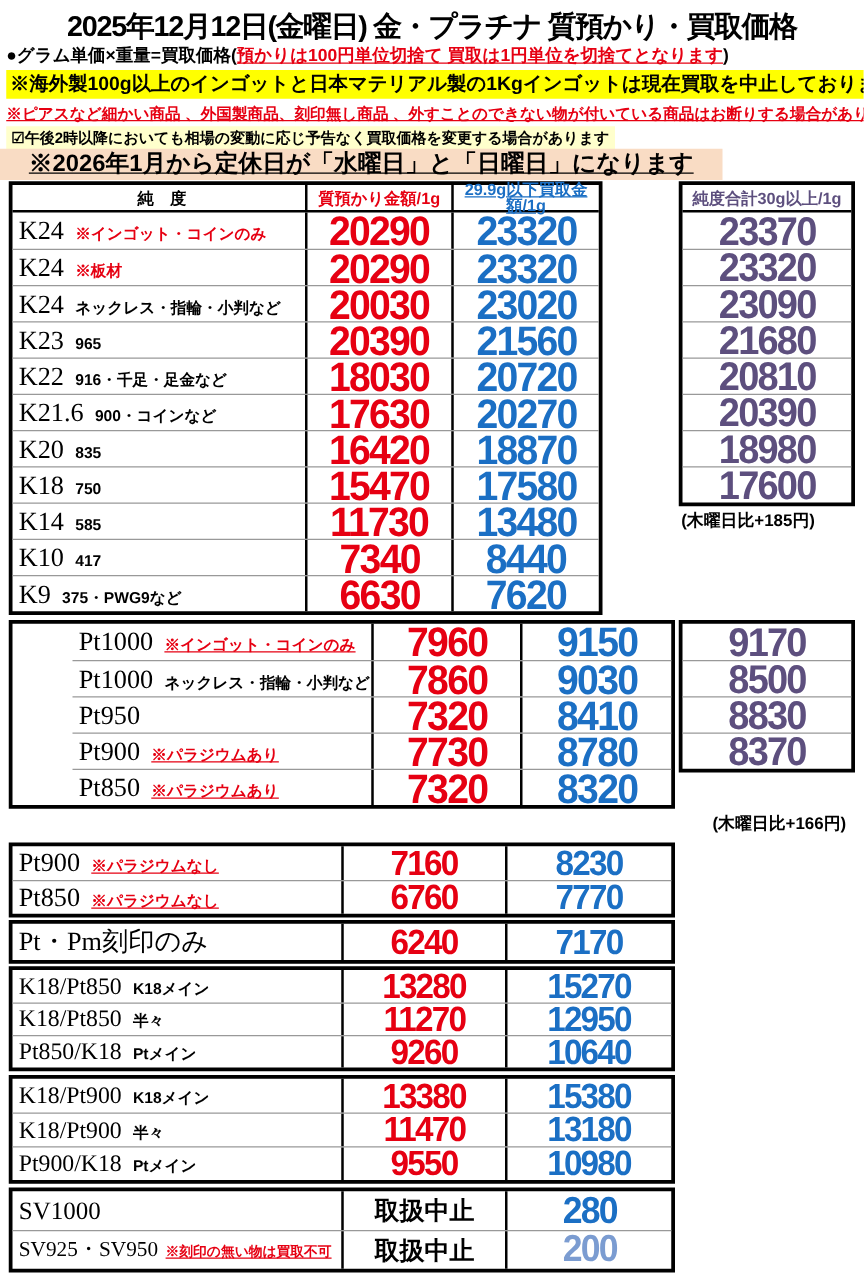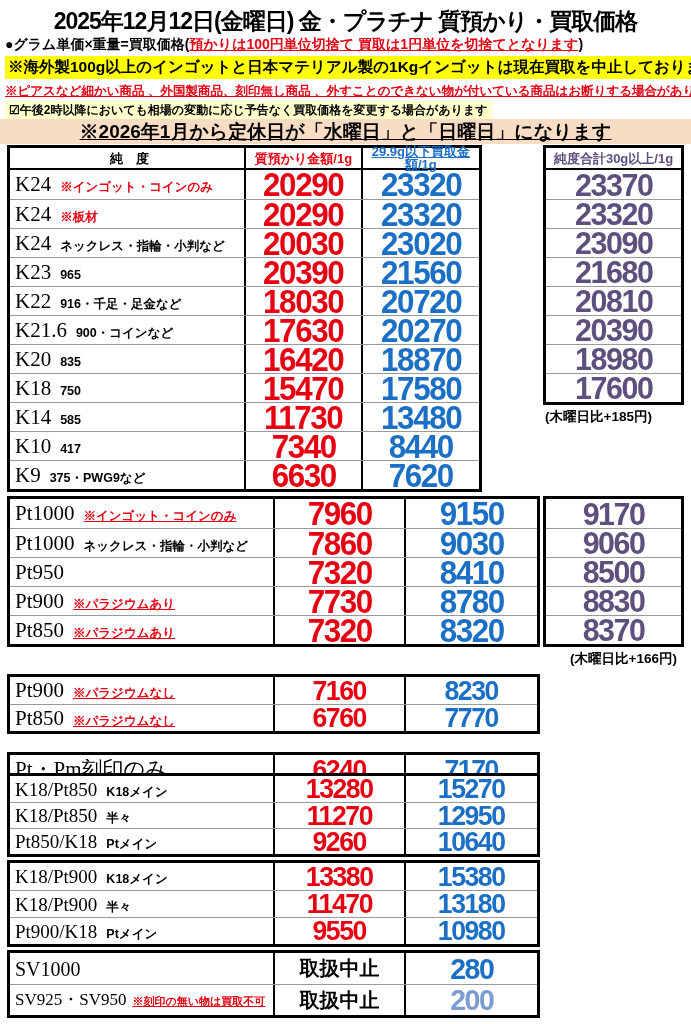--- a/index.html
+++ b/index.html
@@ -5,21 +5,21 @@
   html,body{margin:0;padding:0;background:#fff;}
   .page{position:relative;width:691px;height:1024px;background:#fff;overflow:hidden;
         font-family:"Liberation Sans",sans-serif;color:#000;}
   .abs{position:absolute;}
   .title{top:6px;left:0;right:0;text-align:center;font-size:23px;font-weight:bold;letter-spacing:-1px;}
   .line2{top:36px;left:5px;font-size:14px;font-weight:bold;white-space:nowrap;}
   .line2 .em{color:#e60012;text-decoration:underline;}
   .line3{top:56px;left:5px;font-size:15.5px;font-weight:bold;background:#ffff00;padding:1px 3px;white-space:nowrap;}
   .line4{top:83px;left:5px;font-size:12.5px;font-weight:bold;color:#e60012;text-decoration:underline;white-space:nowrap;}
   .line5{top:101px;left:5px;font-size:12px;font-weight:bold;background:#ffffcc;padding:1px 4px;white-space:nowrap;}
-  .banner{top:119px;left:0;width:691px;height:25px;background:#f9dcc4;text-align:center;
+  .banner{top:119px;left:0;width:578px;height:25px;background:#f9dcc4;text-align:center;
           font-size:19px;font-weight:bold;line-height:25px;}
   .banner span{text-decoration:underline;}
   .block{border:3px solid #000;background:#fff;box-sizing:border-box;}
   .row{display:flex;align-items:center;border-top:1px solid #999;box-sizing:border-box;}
   .row.first{border-top:none;}
   .hdr{display:flex;align-items:center;height:22px;border-bottom:2px solid #000;box-sizing:border-box;}
   .hc{font-size:13px;font-weight:bold;text-align:center;box-sizing:border-box;line-height:1;}
   .c1{width:263px;padding-left:5px;display:flex;align-items:baseline;box-sizing:border-box;overflow:hidden;white-space:nowrap;}
   .c2{width:131px;border-left:2px solid #000;box-sizing:border-box;align-self:stretch;display:flex;align-items:center;justify-content:center;}
   .c3{width:133px;border-left:2px solid #000;box-sizing:border-box;align-self:stretch;display:flex;align-items:center;justify-content:center;}
@@ -225,21 +225,21 @@
       </div>
     <div class="row">
         <span class="num purple">18980</span>
       </div>
     <div class="row">
         <span class="num purple">17600</span>
       </div>
   </div>
   <div class="abs thnote" style="top:408px;left:545px;">(木曜日比+185円)</div>
 
-  <div class="abs block h29" style="top:496px;left:7px;width:533px;">
+  <div class="abs block h29" style="top:496px;left:7px;width:533px;padding-left:48px;">
     <div class="row first">
         <div class="c1">
           <span class="lab">Pt1000</span>
           <span class="sub redu">※インゴット・コインのみ</span>
         </div>
         <div class="c2">
           <span class="num red">7960</span>
         </div>
         <div class="c3">
           <span class="num blue">9150</span>
@@ -292,23 +292,20 @@
           <span class="num blue">8320</span>
         </div>
       </div>
   </div>
 
   <div class="abs block col4block h29" style="top:496px;left:543px;">
     <div class="row first">
         <span class="num purple">9170</span>
       </div>
     <div class="row">
-        <span class="num purple">9060</span>
-      </div>
-    <div class="row">
         <span class="num purple">8500</span>
       </div>
     <div class="row">
         <span class="num purple">8830</span>
       </div>
     <div class="row">
         <span class="num purple">8370</span>
       </div>
   </div>
 
@@ -334,21 +331,21 @@
         </div>
         <div class="c2">
           <span class="num red">6760</span>
         </div>
         <div class="c3">
           <span class="num blue">7770</span>
         </div>
       </div>
   </div>
 
-  <div class="abs block sm" style="top:752px;left:7px;width:533px;">
+  <div class="abs block sm" style="top:736px;left:7px;width:533px;">
     <div class="row first" style="height:29px;">
         <div class="c1">
           <span class="lab">Pt・Pm刻印のみ</span>
         </div>
         <div class="c2">
           <span class="num red">6240</span>
         </div>
         <div class="c3">
           <span class="num blue">7170</span>
         </div>

